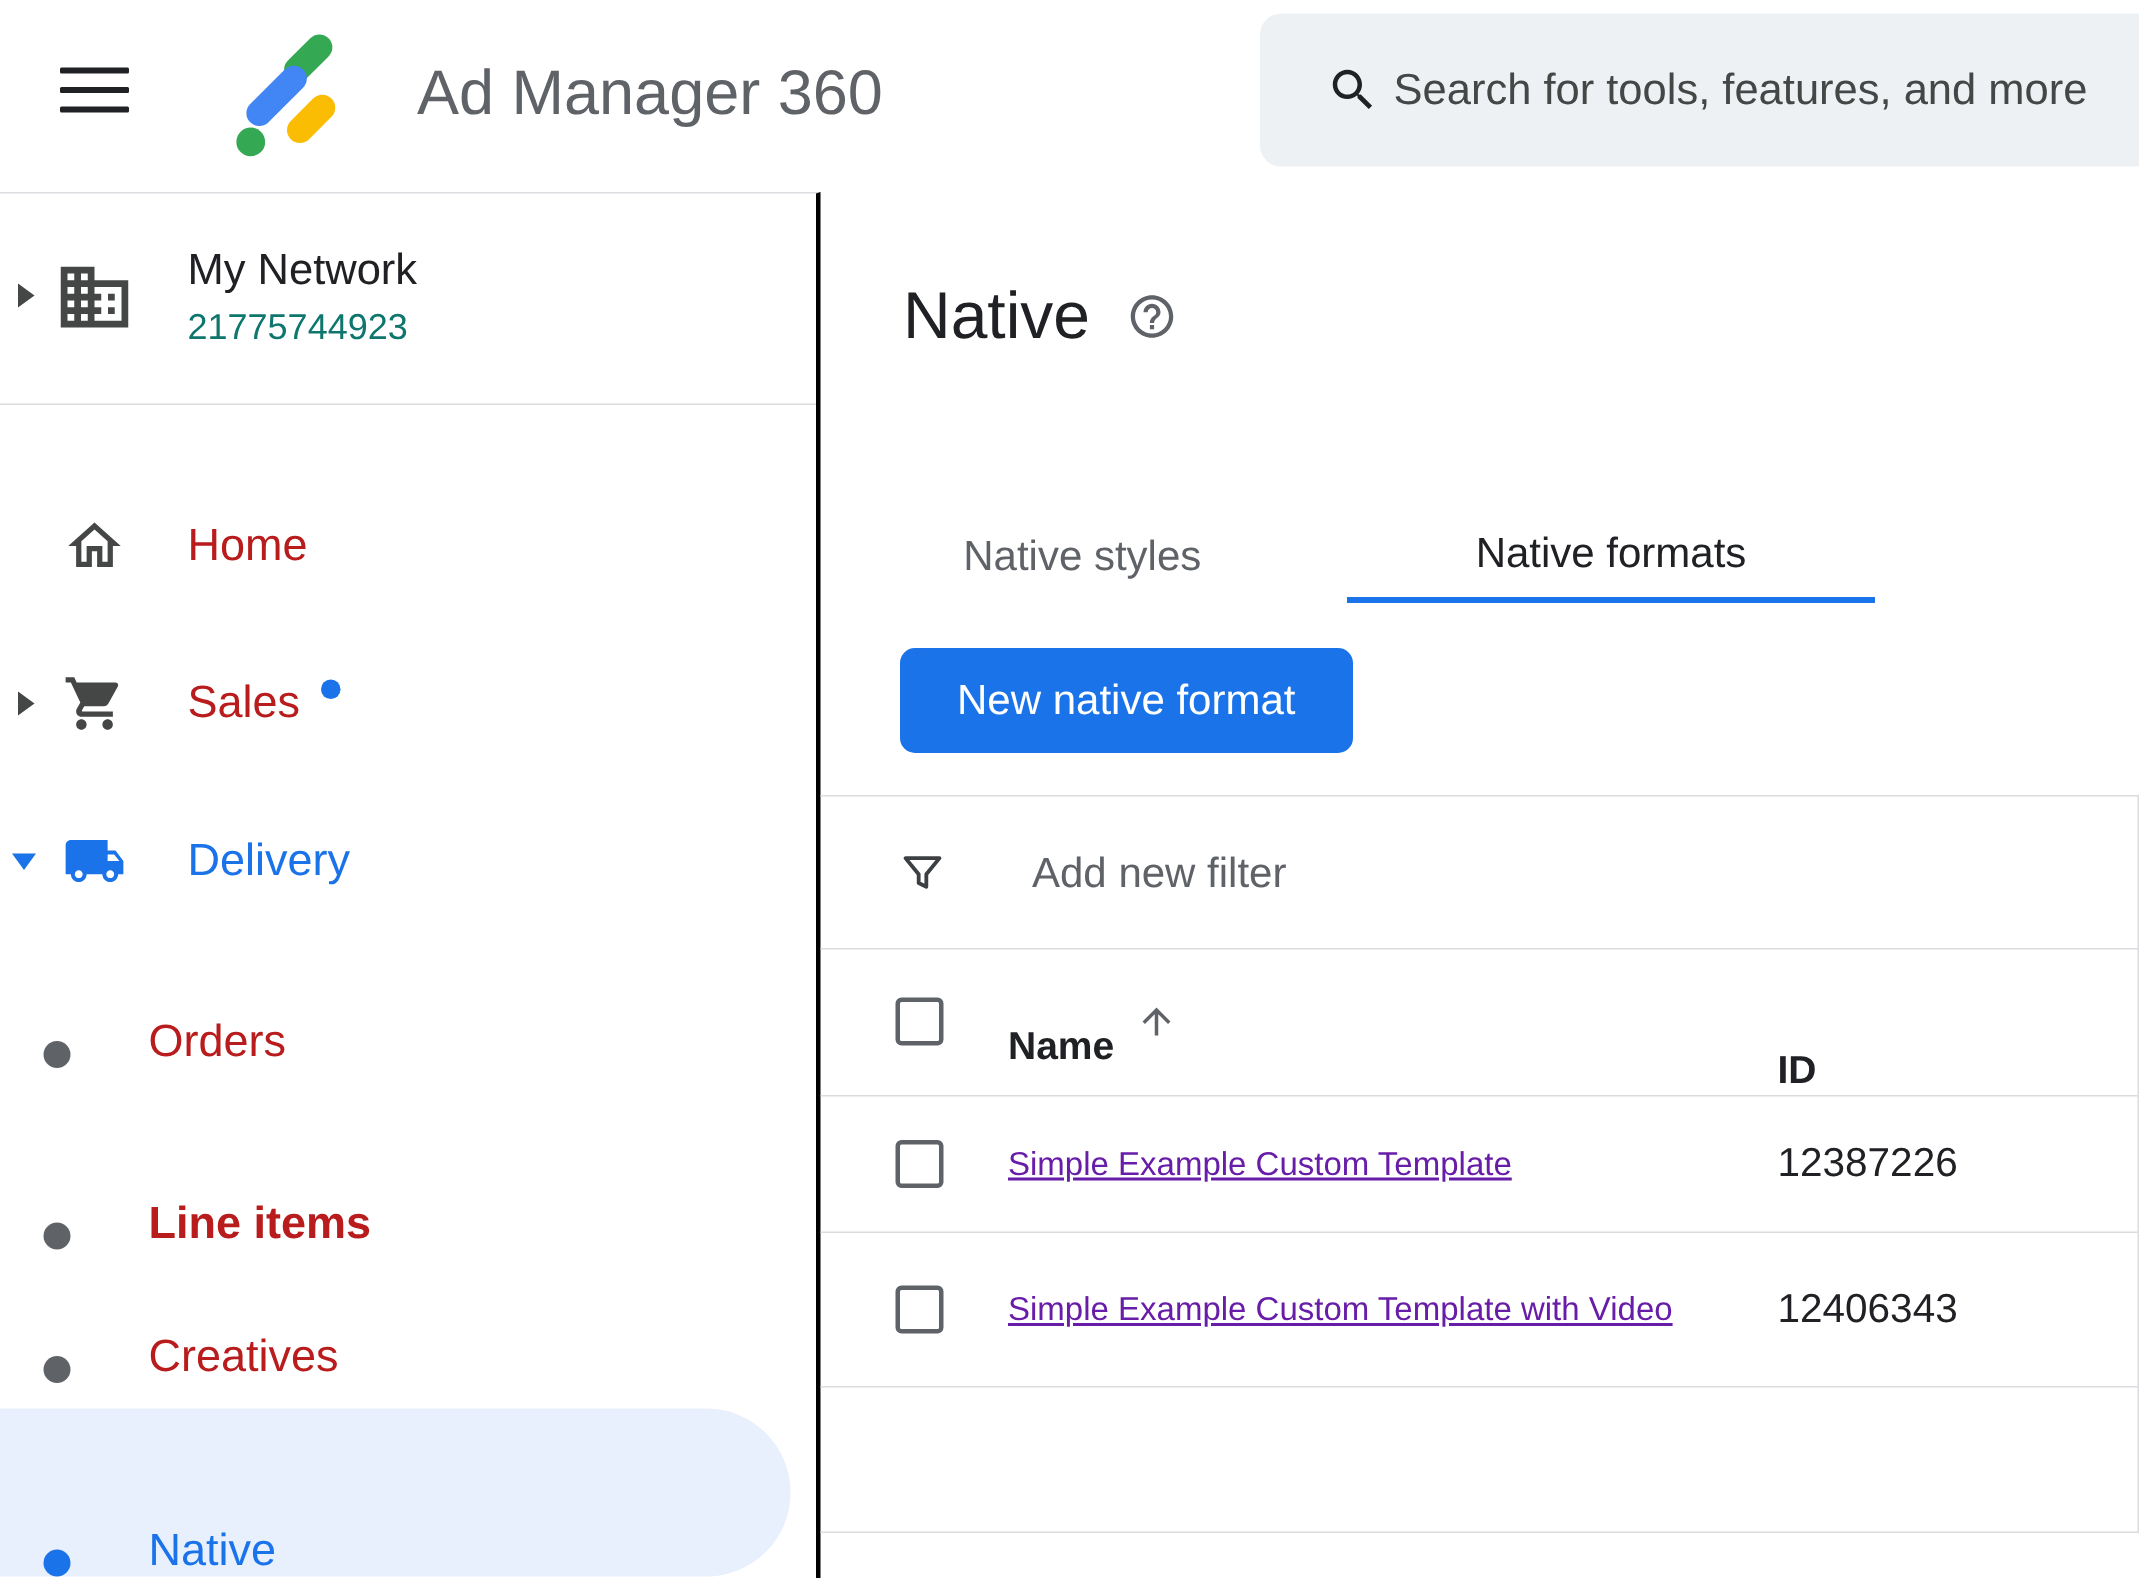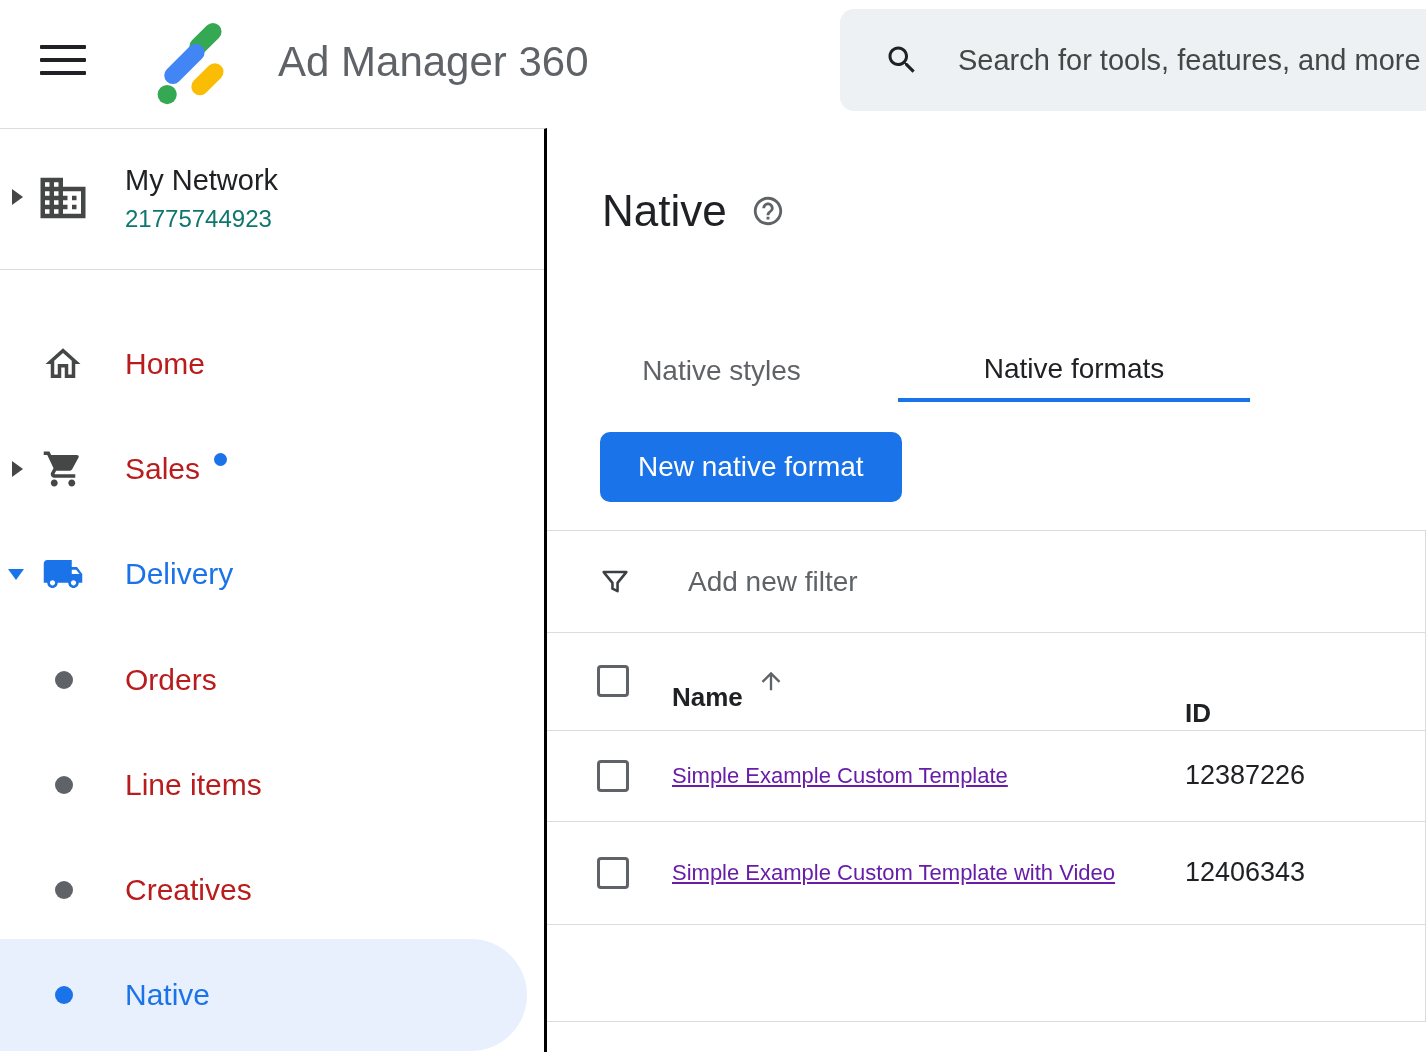--- a/index.html
+++ b/index.html
@@ -11,21 +11,21 @@
   
   .topbar { position:absolute; top:0; left:0; width:1426px; height:128px; background:#fff; z-index:5; }
   .hamburger { position:absolute; left:40px; top:45px; width:46px; height:30px; background:none; border:none;
                display:flex; flex-direction:column; justify-content:space-between; cursor:pointer; }
   .hamburger .bar { width:46px; height:4px; background:#202124; border-radius:1px; }
   .logo { position:absolute; left:148px; top:16px; width:92px; height:92px; }
   .app-title { position:absolute; left:278px; top:38px; font-size:42px; color:#5f6368; white-space:nowrap; }
   .searchbar { position:absolute; left:840px; top:9px; width:600px; height:102px; background:#edf1f4;
                border-radius:14px; display:flex; align-items:center; padding-left:44px; cursor:text; }
   .search-glyph { width:36px; height:36px; flex:0 0 auto; }
-  .search-placeholder { margin-left:38px; font-size:29px; color:#444746; white-space:nowrap; }
+  .search-placeholder { margin-left:9px; font-size:29px; color:#444746; white-space:nowrap; }
 
   
   .sidebar { position:absolute; top:128px; left:0; width:547px; height:1032px; background:#fff;
              border-top:1px solid #dadce0; border-right:3px solid #000000; }
   .network-row { position:relative; height:140px; cursor:pointer; }
   .caret-right { width:0; height:0; border-top:8px solid transparent; border-bottom:8px solid transparent;
                  border-left:11px solid #444746; }
   .caret-down { width:0; height:0; border-left:8px solid transparent; border-right:8px solid transparent;
                 border-top:11px solid #1a73e8; }
   .network-caret { position:absolute; left:12px; top:60px; }
@@ -39,26 +39,26 @@
   .nav-icon { width:42px; height:42px; flex:0 0 auto; }
   .nav-label { margin-left:41px; font-size:30px; color:#b91c1c; white-space:nowrap; }
   .nav-label.blue { color:#1a73e8; }
   .row-home { top:203px; }
   .row-sales { top:308px; }
   .row-delivery { top:413px; }
   .row-caret { position:absolute; left:12px; }
   .row-delivery .row-caret { left:8px; }
   .notif-dot { width:13px; height:13px; border-radius:50%; background:#1a73e8; margin-left:14px;
                transform:translateY(-10px); flex:0 0 auto; }
-  .sub { padding-left:55px; }
+  .sub { padding-left:29px;align-items:flex-end; }
   .bullet { width:18px; height:18px; border-radius:50%; background:#5f6368; flex:0 0 auto; }
   .bullet.blue-bullet { background:#1a73e8; }
   .sub .nav-label { margin-left:52px; }
   .row-orders { top:519px; }
-  .row-lineitems { top:624px; }
+  .row-lineitems { top:640px;font-weight:bold; }
   .row-creatives { top:729px; }
   .row-native { top:810px; height:112px; width:527px; background:#e8f0fe; border-radius:0 60px 60px 0; }
 
   
   .content { position:absolute; top:0; left:547px; width:879px; height:1052px; background:transparent; }
   .title-row { position:absolute; left:55px; top:186px; display:flex; align-items:center; }
   .page-title { font-size:44px; font-weight:400; color:#202124; }
   .help-glyph { width:34px; height:34px; margin-left:24px; cursor:pointer; }
 
   .tab { position:absolute; top:340px; height:62px; display:flex; align-items:center; justify-content:center;

